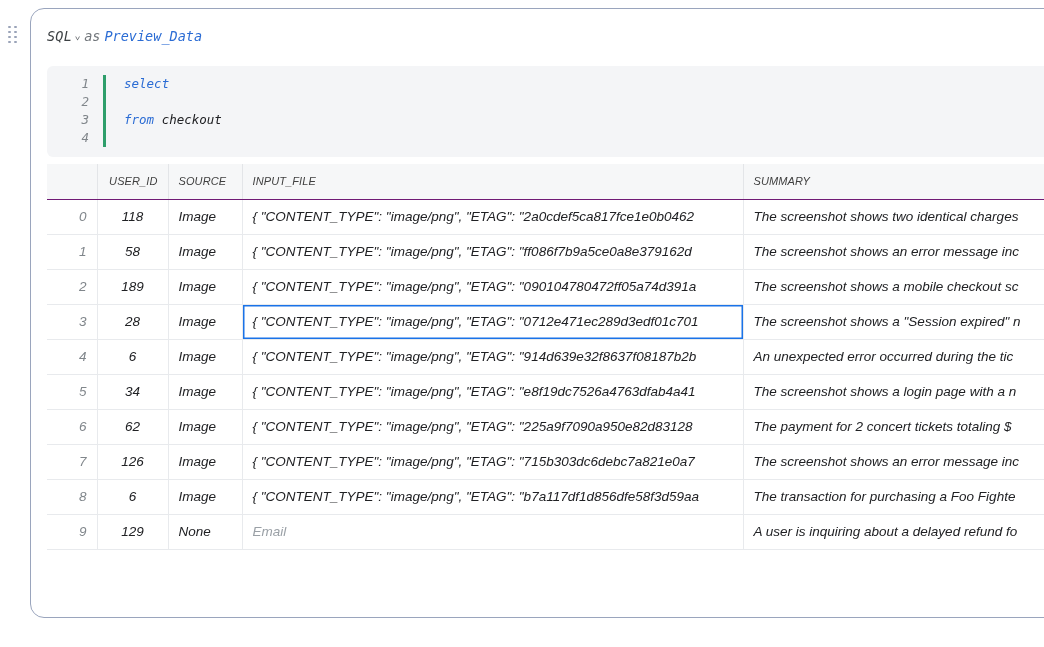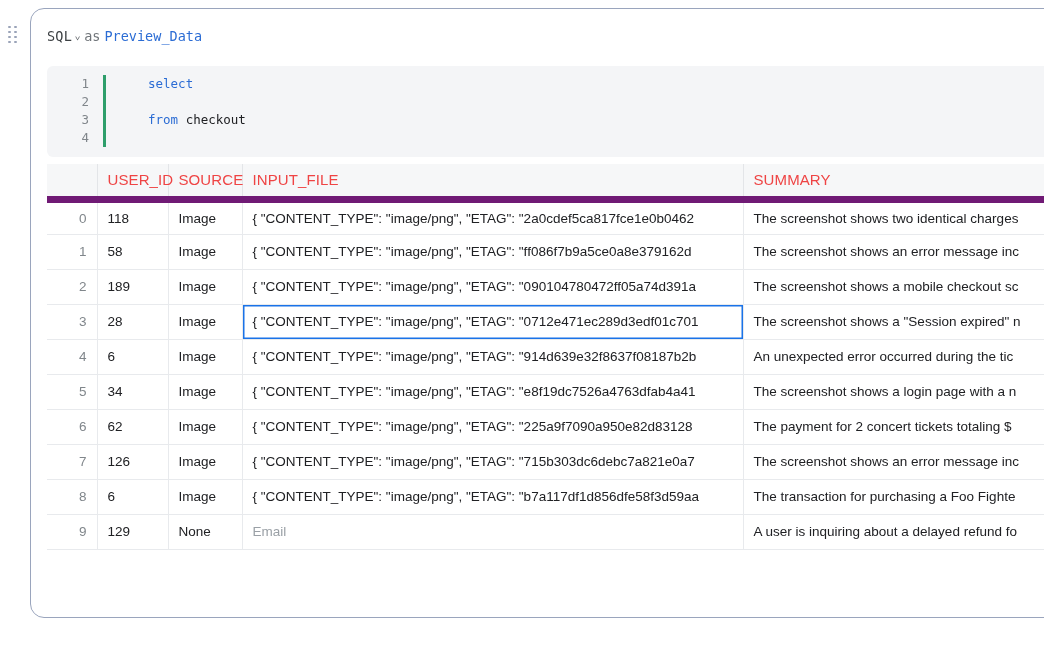--- a/index.html
+++ b/index.html
@@ -5,21 +5,21 @@
   * { box-sizing: border-box; }
   html, body {
     margin: 0; padding: 0;
     width: 1044px; height: 647px;
     background: #ffffff;
     font-family: "Liberation Sans", sans-serif;
     overflow: hidden;
   }
 
   
-  #page-root { position: relative; width: 1044px; height: 575px; }
+  #page-root { position: relative; width: 1044px; height: 575px; font-style: italic; }
 
   .drag-handle {
     position: absolute;
     left: 6px; top: 26px;
     width: 14px; height: 18px;
     display: grid;
     grid-template-columns: repeat(2, 4px);
     grid-template-rows: repeat(4, 4px);
     gap: 1px 2px;
     align-content: center;
@@ -92,21 +92,21 @@
     flex: 0 0 3px;
     width: 3px;
     align-self: stretch;
     background: #2e9e6b;
   }
   .code-text {
     padding-left: 18px;
     white-space: pre;
     color: #202124;
   }
-  .k { color: #2b6cd4; margin-left: 24px; }
+  .k { color: #2b6cd4; }
   .c { color: #202124; }
 
   
   .table-wrap {
     position: absolute;
     left: 16px; top: 155px;
     width: 1048px;
     height: 400px;
     overflow: hidden;
   }
@@ -118,49 +118,49 @@
     color: #202124;
   }
   table.grid col.c-idx  { width: 50px; }
   table.grid col.c-uid  { width: 71px; }
   table.grid col.c-src  { width: 74px; }
   table.grid col.c-inp  { width: 501px; }
   table.grid col.c-sum  { width: 784px; }
 
   table.grid thead th {
     background: #f6f7f8;
-    color: #ef4444;
+    color: #404040;
     font-weight: 400;
-    font-size: 15px;
+    font-size: 11px;
     text-align: left;
     height: 35px;
     padding: 0 10px;
     border-right: 1px solid #e3e5e8;
-    border-bottom: 7px solid #701a75;
+    border-bottom: 1px solid #701a75;
     white-space: nowrap;
     letter-spacing: .1px;
   }
   table.grid thead th.idx { border-right: 1px solid #e3e5e8; }
   table.grid thead th.num { text-align: right; }
 
   table.grid tbody td {
     height: 35px;
     padding: 0 10px;
     border-right: 1px solid #e8eaed;
     border-bottom: 1px solid #e8eaed;
     white-space: nowrap;
     overflow: hidden;
     background: #ffffff;
   }
   table.grid tbody td.idx {
     text-align: right;
     color: #80868b;
     background: #ffffff;
   }
-  table.grid tbody td.num { text-align: left; }
+  table.grid tbody td.num { text-align: center; }
   td.null-val { color: #9aa0a6; }
 
   td.sel {
     background: #e8f0fd;
     box-shadow: inset 0 0 0 1.5px #1a73e8;
     position: relative;
   }
 
   
   .fade {

